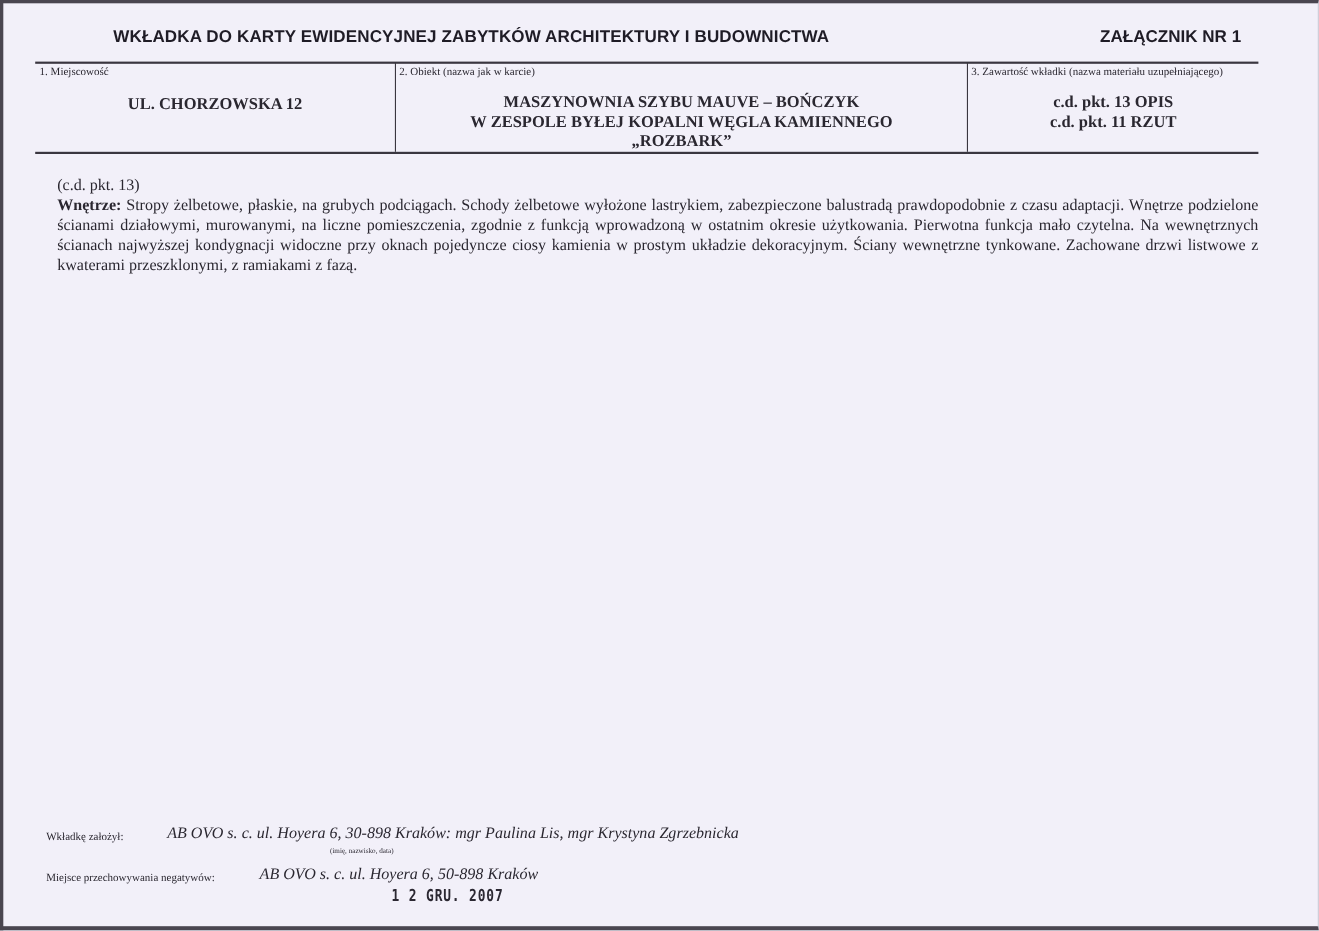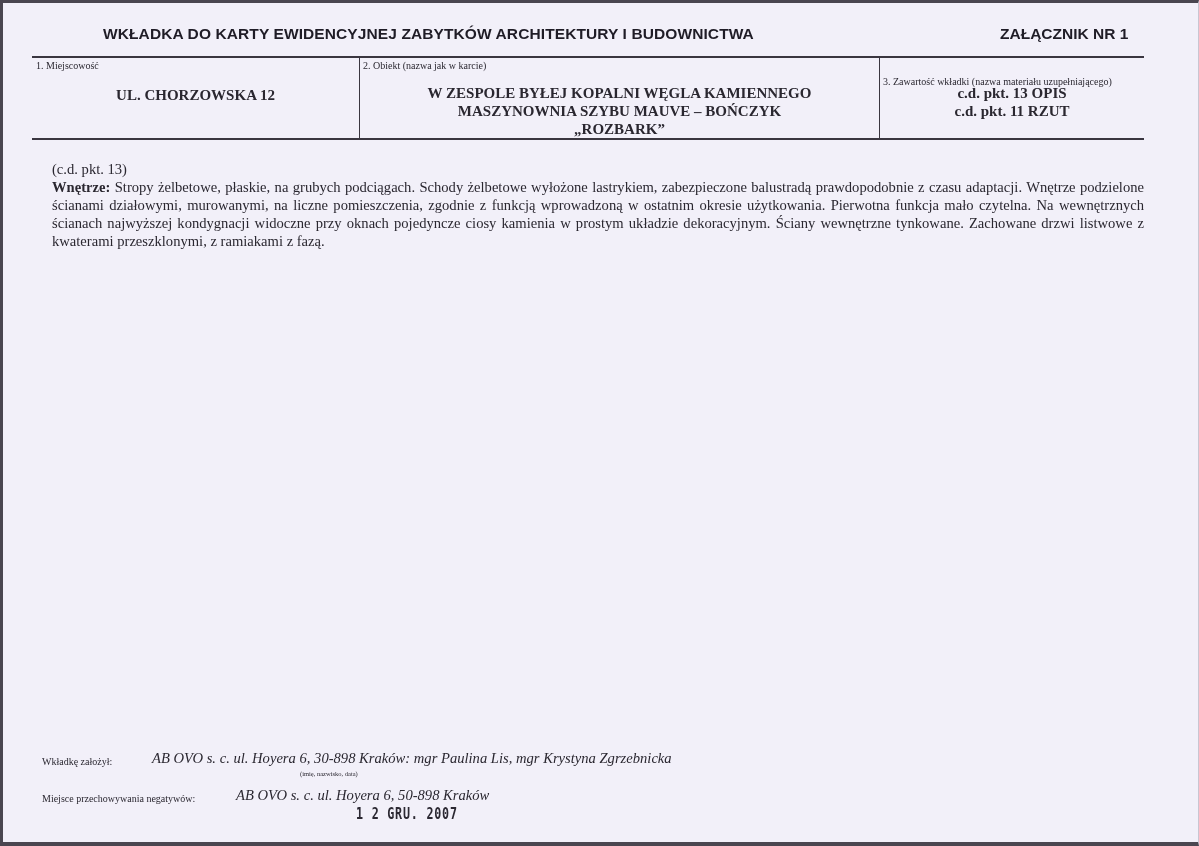--- a/index.html
+++ b/index.html
@@ -71,26 +71,26 @@
 <div class="vline" style="left:359px; top:57px; height:81px;"></div>
 <div class="vline" style="left:879px; top:57px; height:81px;"></div>
 
 <div class="cell-label" style="left:36px; top:60px;">1. Miejscowość</div>
 <div class="cell-value" style="left:32px; top:86px; width:327px;">
   <div>UL. CHORZOWSKA 12</div>
 </div>
 
 <div class="cell-label" style="left:363px; top:60px;">2. Obiekt (nazwa jak w karcie)</div>
 <div class="cell-value" style="left:360px; top:84px; width:519px;">
+  <div>MASZYNOWNIA SZYBU MAUVE – BOŃCZYK</div>
   <div>W ZESPOLE BYŁEJ KOPALNI WĘGLA KAMIENNEGO</div>
-  <div>MASZYNOWNIA SZYBU MAUVE – BOŃCZYK</div>
   <div>„ROZBARK”</div>
 </div>
 
-<div class="cell-label" style="left:883px; top:60px;margin-top:16px;">3. Zawartość wkładki (nazwa materiału uzupełniającego)</div>
+<div class="cell-label" style="left:883px; top:60px;">3. Zawartość wkładki (nazwa materiału uzupełniającego)</div>
 <div class="cell-value" style="left:880px; top:84px; width:264px;">
   <div>c.d. pkt. 13  OPIS</div>
   <div>c.d. pkt. 11  RZUT</div>
 </div>
 
 <div class="body-text">
   <p>(c.d. pkt. 13)</p>
   <p class="last"><b>Wnętrze:</b> <span>Stropy żelbetowe, płaskie, na grubych podciągach. Schody żelbetowe wyłożone lastrykiem, zabezpieczone balustradą prawdopodobnie z czasu adaptacji. Wnętrze podzielone ścianami działowymi, murowanymi, na liczne pomieszczenia, zgodnie z funkcją wprowadzoną w ostatnim okresie użytkowania. Pierwotna funkcja mało czytelna. Na wewnętrznych ścianach najwyższej kondygnacji widoczne przy oknach pojedyncze ciosy kamienia w prostym układzie dekoracyjnym. Ściany wewnętrzne tynkowane. Zachowane drzwi listwowe z kwaterami przeszklonymi, z ramiakami z fazą.</span></p>
 </div>
 

